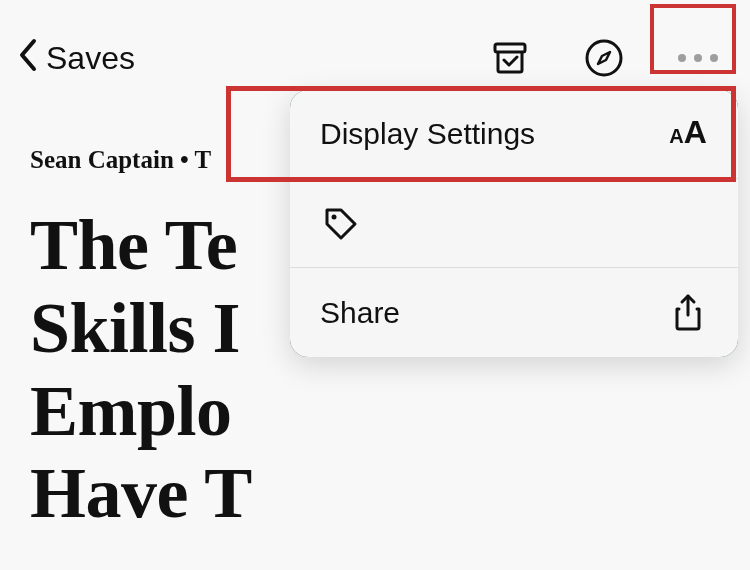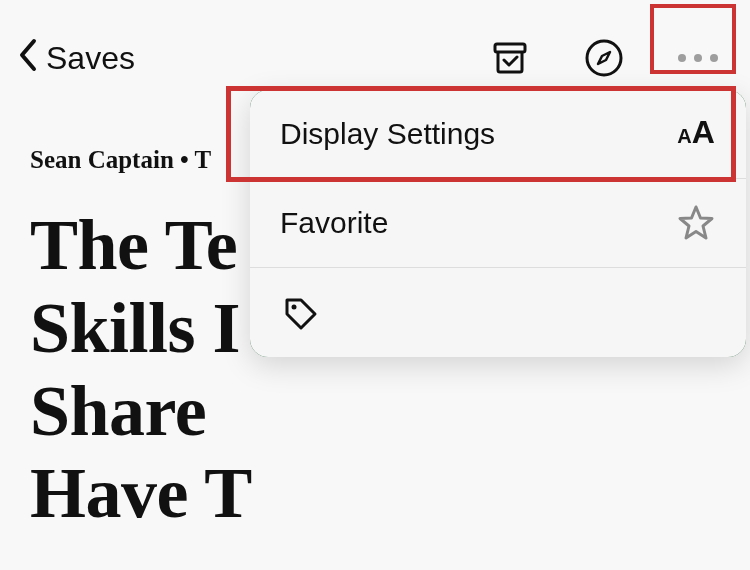--- a/index.html
+++ b/index.html
@@ -92,22 +92,22 @@
       font-family: Georgia, "Times New Roman", serif;
       font-weight: 800;
       font-size: 72px;
       line-height: 1.15;
       color: #111;
       letter-spacing: -0.5px;
     }
     .menu {
       position: absolute;
       top: 90px;
-      right: 4px;
-      width: 496px;
+      right: 12px;
+      width: 448px;
       background: #14532d;
       border-radius: 18px;
       box-shadow: 0 8px 30px rgba(0,0,0,0.15);
       overflow: hidden;
       z-index: 10;
     }
     .menu-item {
       display: flex;
       align-items: center;
       justify-content: space-between;
@@ -191,45 +191,47 @@
       </div>
     </div>
   </div>
 </div>
 
 <div class="content">
   <div class="byline">Sean Captain • T</div>
   <h1 class="headline">
     <span style="white-space: pre-line;">The Te
 Skills I
-Share
+Emplo
 Have T</span>
   </h1>
 </div>
 
 <div class="menu">
   <div class="menu-item">
     <span class="menu-item-label">Display Settings</span>
     <span class="menu-icon text-size-icon">
       <span class="small-a">A</span>
         <span class="big-a">A</span>
     </span>
   </div>
   <div class="menu-item">
-    <span class="menu-item-label">Favorite</span>
-    <span class="menu-icon">
-      <svg width="38" height="38" viewBox="0 0 38 38" fill="none">
-        <path d="M19 3 L23.5 14 L35 14.5 L26 22 L29 34 L19 27.5 L9 34 L12 22 L3 14.5 L14.5 14 Z" stroke="#888" stroke-width="3" stroke-linejoin="round"></path>
-      </svg>
-    </span>
-  </div>
-  <div class="menu-item">
     <span class="menu-icon">
       <svg width="38" height="38" viewBox="0 0 38 38" fill="none">
         <path d="M6 6 L20 6 L34 20 L20 34 L6 20 Z" stroke="#111" stroke-width="3" stroke-linejoin="round"></path>
         <circle cx="13" cy="13" r="2.5" fill="#111"></circle>
       </svg>
     </span>
   </div>
+  <div class="menu-item">
+    <span class="menu-item-label">Share</span>
+    <span class="menu-icon">
+      <svg width="34" height="40" viewBox="0 0 34 40" fill="none">
+        <path d="M17 3 V22" stroke="#111" stroke-width="3" stroke-linecap="round"></path>
+        <path d="M11 9 L17 3 L23 9" stroke="#111" stroke-width="3" stroke-linecap="round" stroke-linejoin="round"></path>
+        <path d="M8 16 H6 V34 a2 2 0 0 0 2 2 H26 a2 2 0 0 0 2 -2 V16 H26" stroke="#111" stroke-width="3" stroke-linecap="round" stroke-linejoin="round"></path>
+      </svg>
+    </span>
+  </div>
 </div>
 
 <div class="highlight-more"></div>
 <div class="highlight-display"></div>
 
 </body></html>

